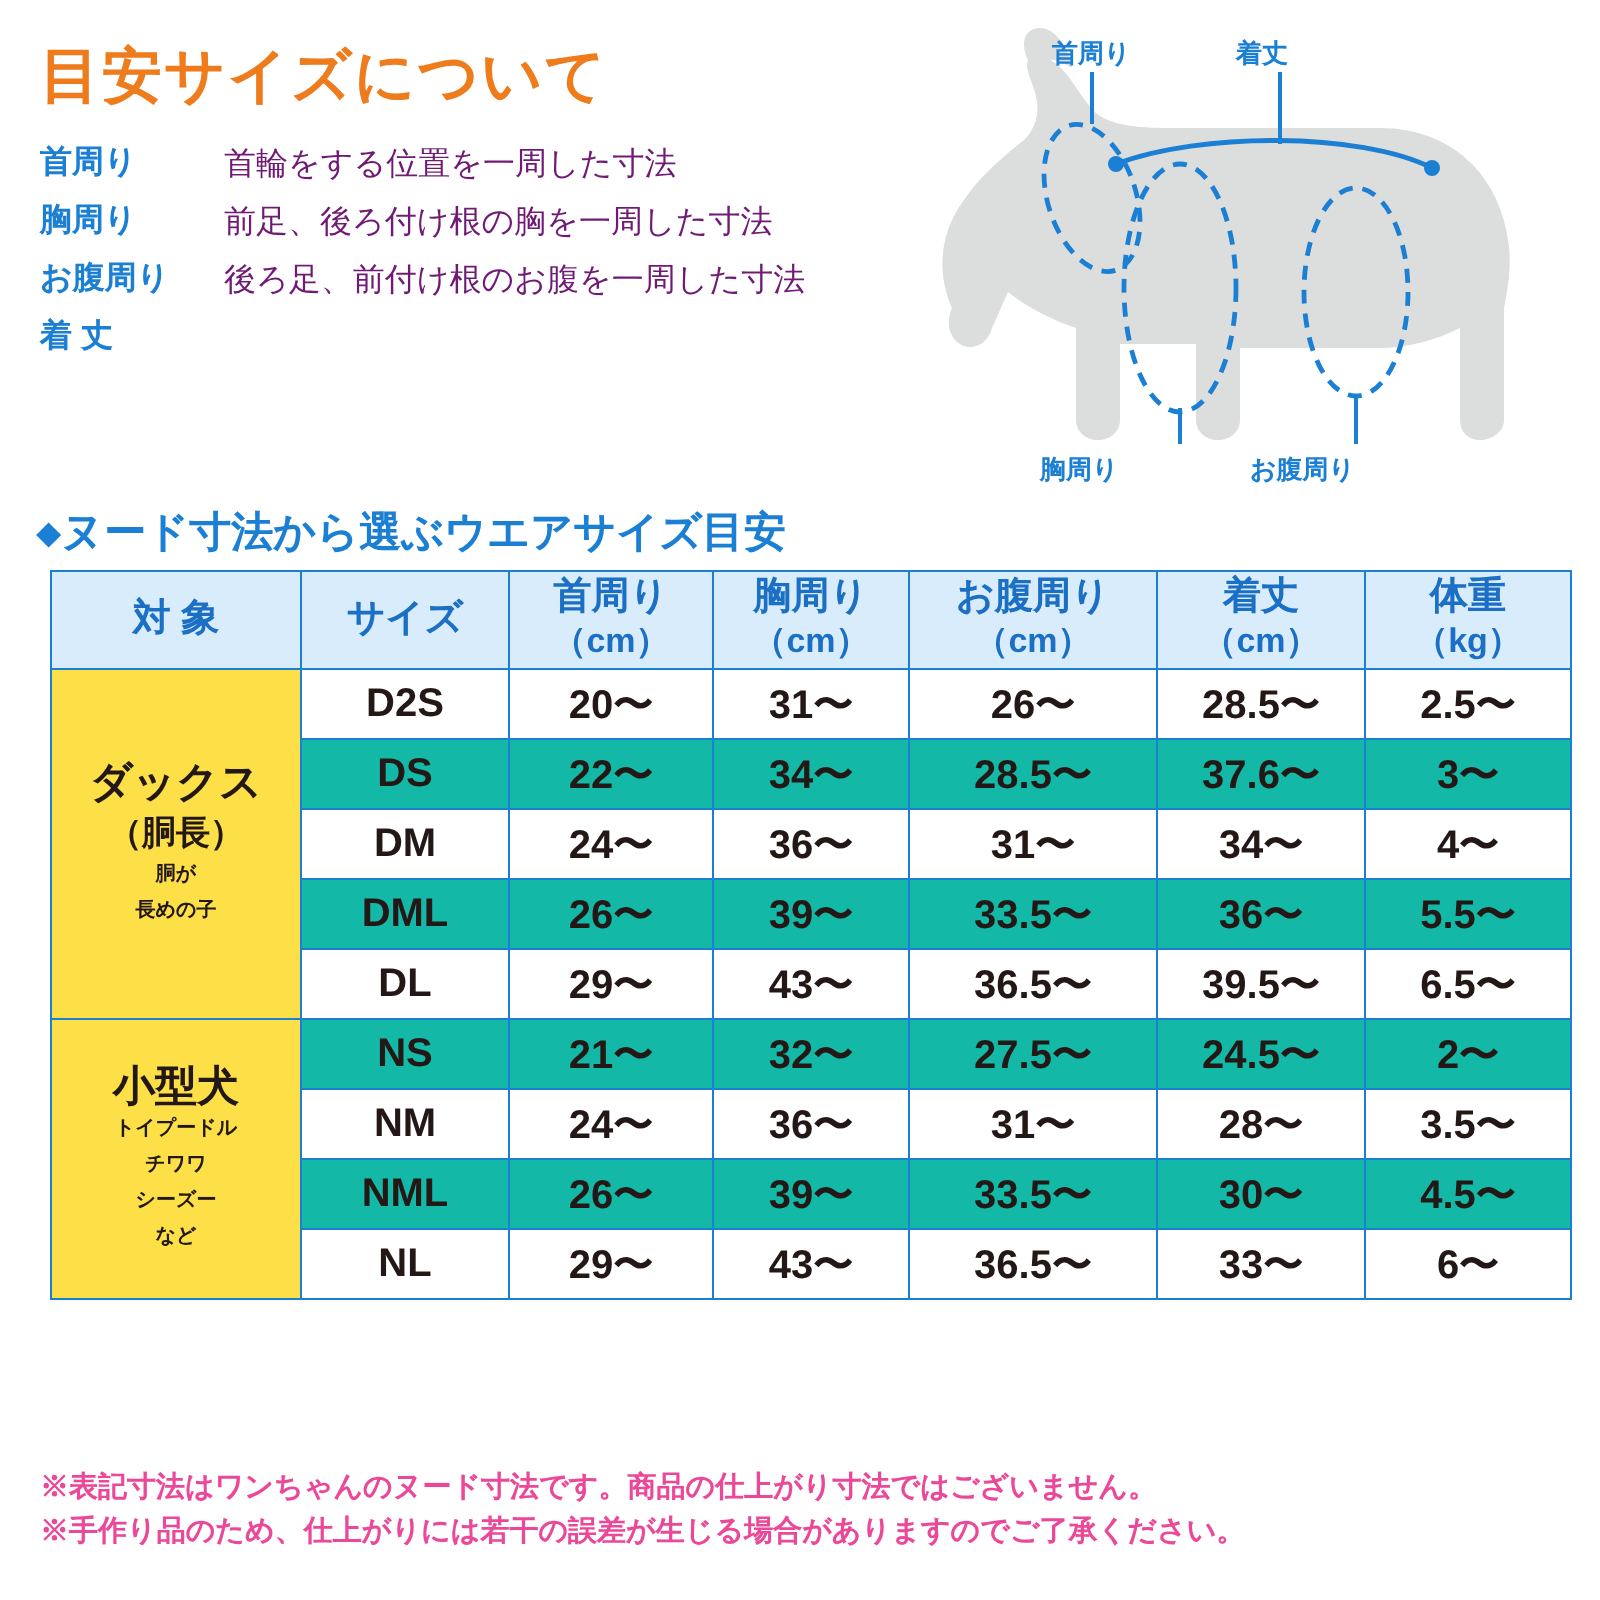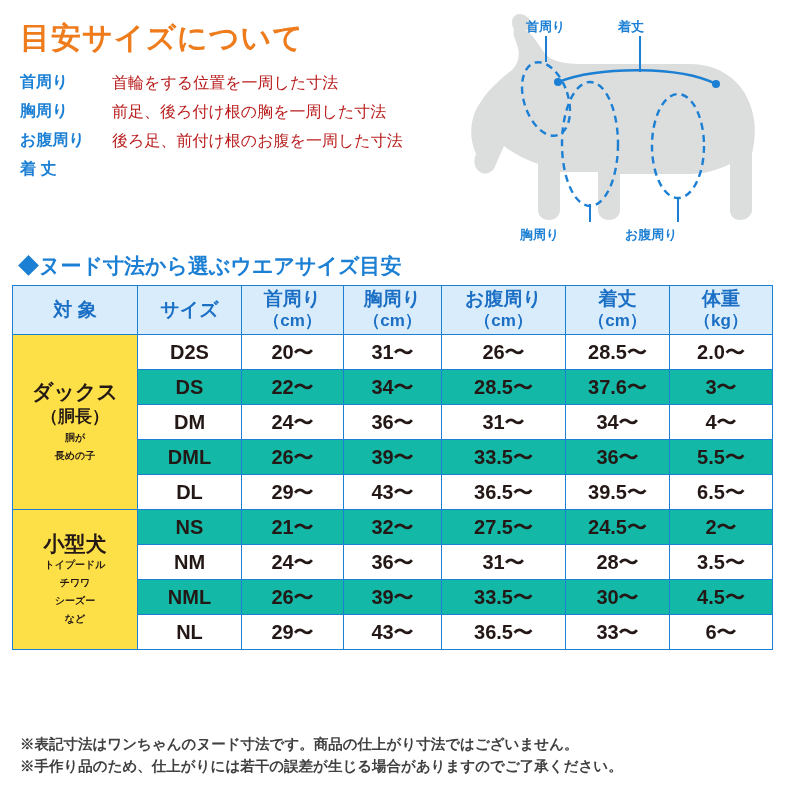--- a/index.html
+++ b/index.html
@@ -51,21 +51,21 @@
     width: 92px;
     flex: 0 0 92px;
     color: #1b7fd4;
     font-size: 16px;
     font-weight: bold;
     line-height: 20px;
     white-space: nowrap;
   }
   .def-desc {
     font-size: 16px;
-    color: #b91c1c;
+    color: #701a75;
     line-height: 21px;
     font-weight: normal;
     white-space: pre-line;
   }
 
   
   .dog-wrap {
     position: absolute;
     left: 440px;
     top: 4px;
@@ -86,26 +86,27 @@
 
   
   .section-head {
     position: absolute;
     left: 18px;
     top: 252px;
     font-size: 21px;
     font-weight: bold;
     color: #1b7fd4;
     white-space: nowrap;
+    font-family: Liberation Mono, monospace;
   }
 
   
   table.size-table {
     position: absolute;
-    left: 12px;
+    left: 25px;
     top: 285px;
     width: 760px;
     border-collapse: collapse;
     table-layout: fixed;
   }
   table.size-table th,
   table.size-table td {
     border: 1px solid #1b7fd4;
     text-align: center;
     vertical-align: middle;
@@ -138,21 +139,21 @@
   td.sizecode { font-size: 21px; }
 
   
   .notes {
     position: absolute;
     left: 20px;
     top: 733px;
     width: 765px;
   }
   .note {
-    color: #404040;
+    color: #ec4899;
     font-size: 14.5px;
     line-height: 22px;
     font-weight: bold;
     white-space: nowrap;
   }
 </style>
 </head>
 <body>
 
 <div class="page">
@@ -288,21 +289,21 @@
           <span class="g-main">ダックス</span>
           <span class="g-sub">（胴長）</span>
           <span class="g-note" style="white-space:pre-line">胴が
 長めの子</span>
         </td>
         <td class="data sizecode">D2S</td>
         <td class="data">20〜</td>
         <td class="data">31〜</td>
         <td class="data">26〜</td>
         <td class="data">28.5〜</td>
-        <td class="data">2.0〜</td>
+        <td class="data">2.5〜</td>
       </tr>
       <tr class="alt">
         <td class="data sizecode">DS</td>
         <td class="data">22〜</td>
         <td class="data">34〜</td>
         <td class="data">28.5〜</td>
         <td class="data">37.6〜</td>
         <td class="data">3〜</td>
       </tr>
       <tr>

